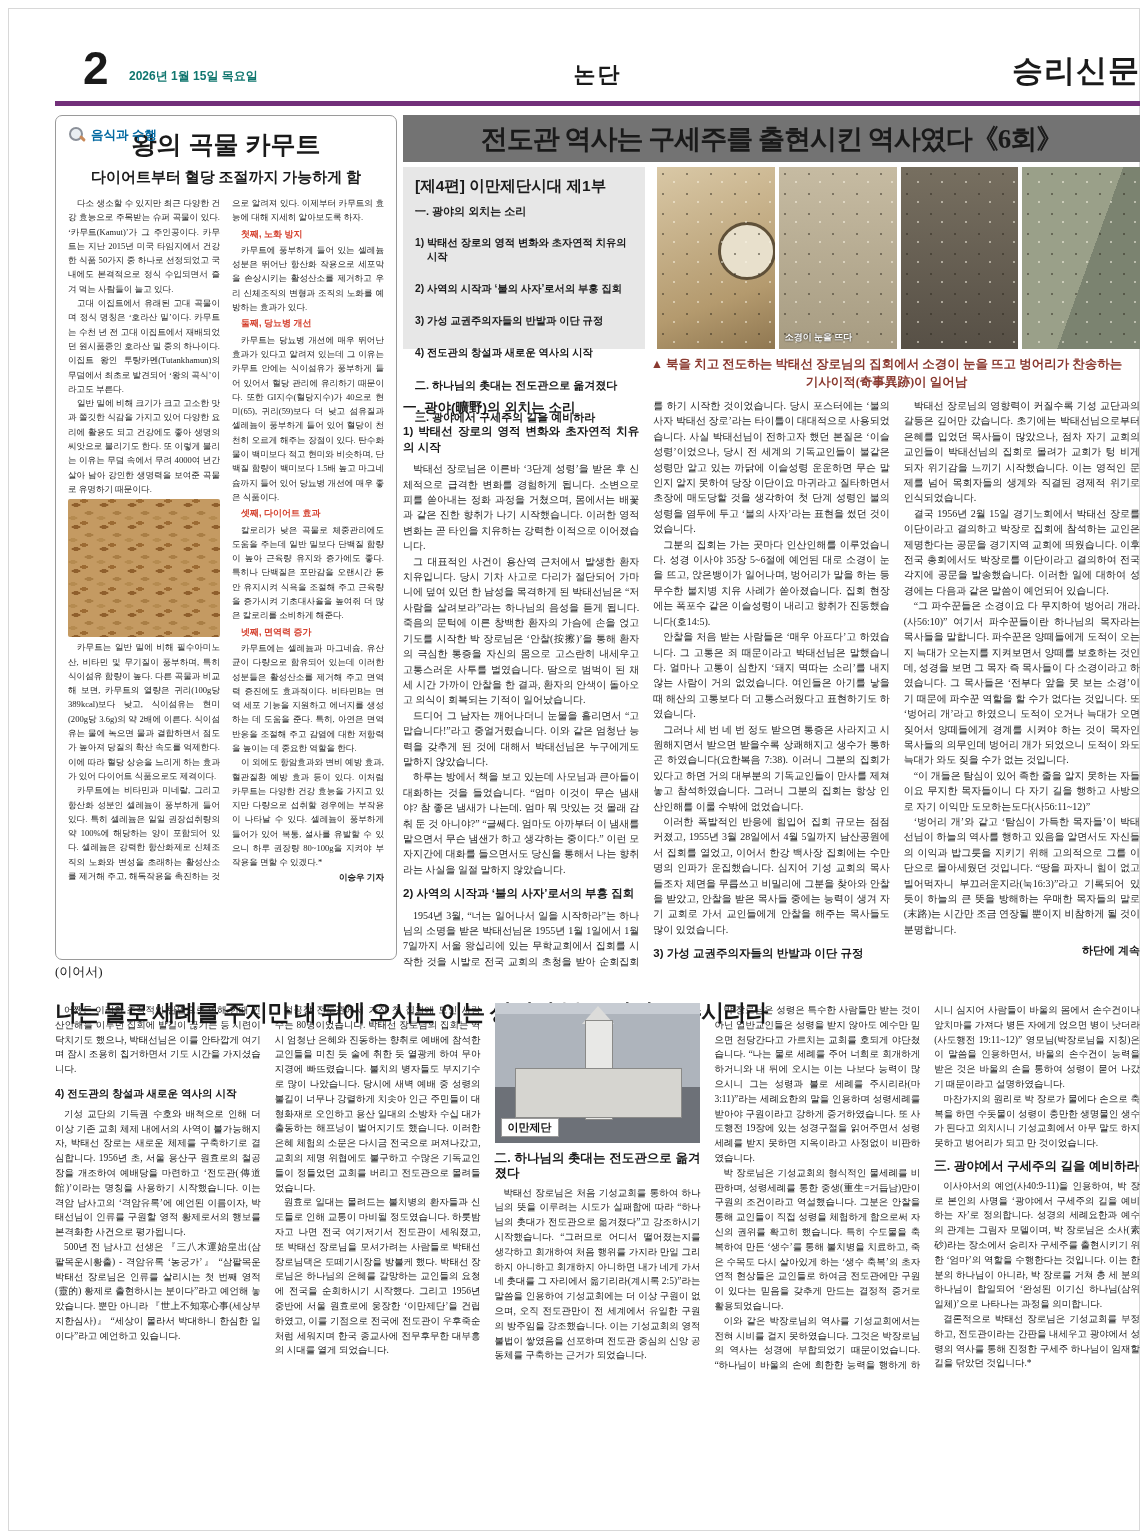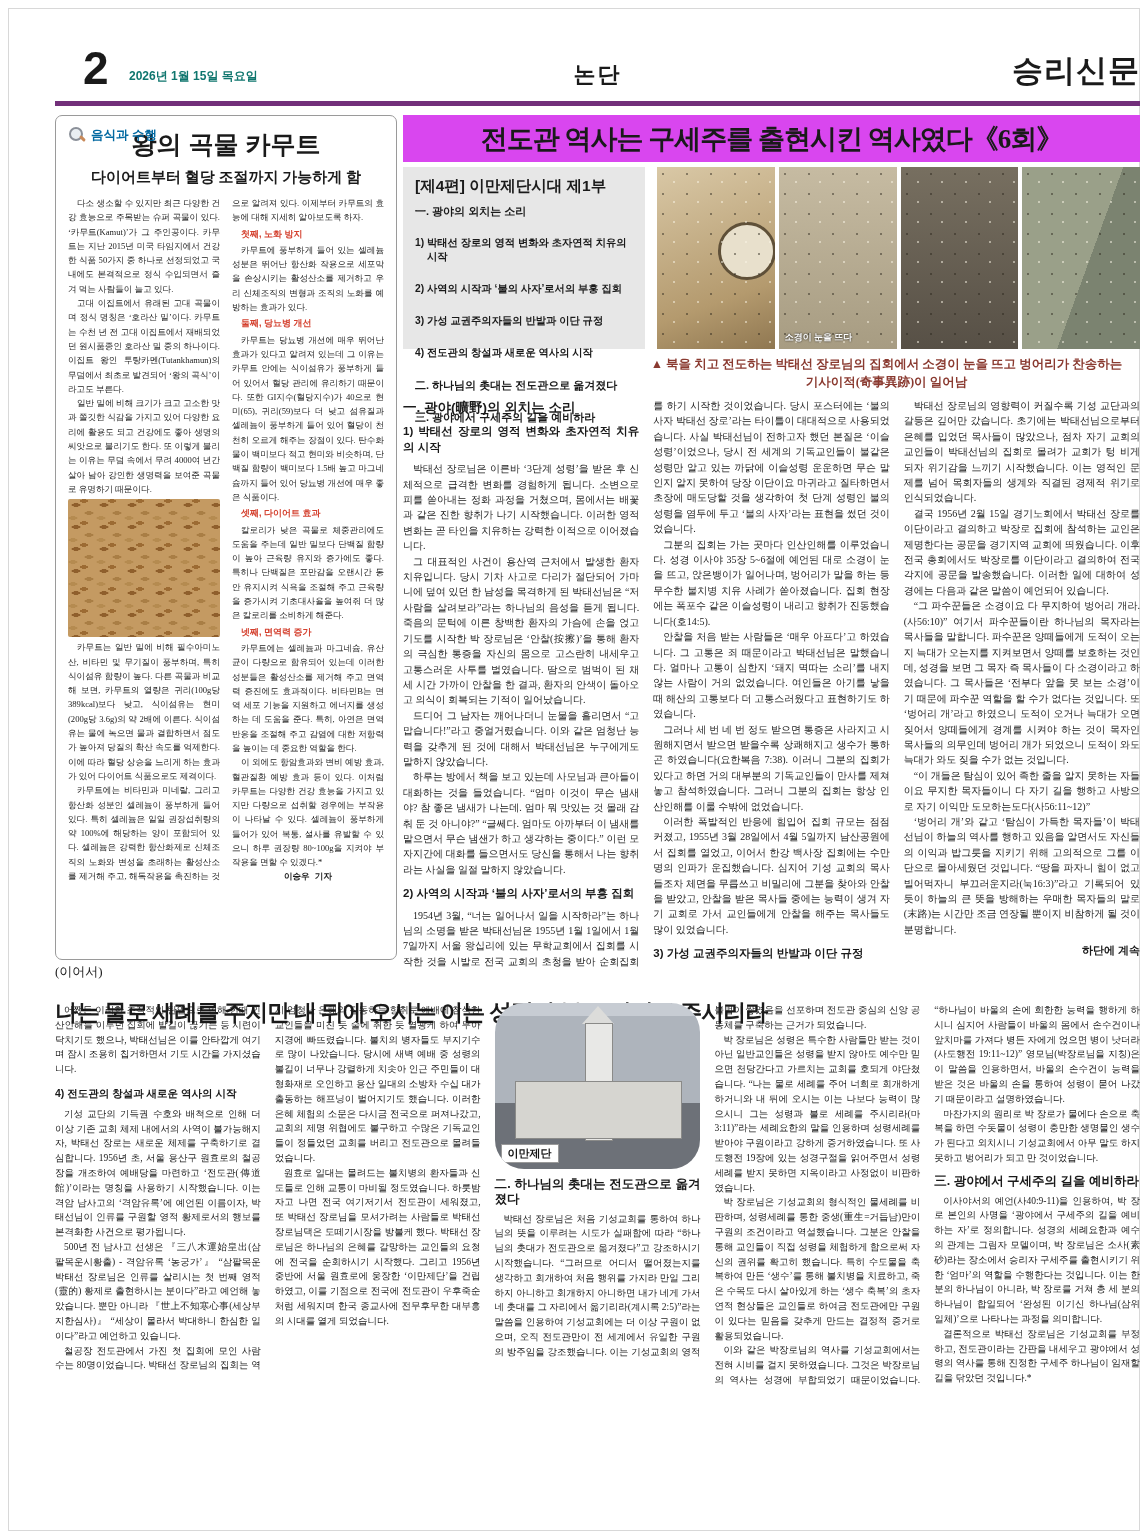--- a/index.html
+++ b/index.html
@@ -37,25 +37,25 @@
   .food-body p{margin:0;text-indent:9px;}
   .rsub{color:#d4402e;font-family:"Liberation Sans",sans-serif;font-weight:bold;
         font-size:9px;margin:2px 0;text-indent:9px;}
   .grain{width:100%;height:138px;margin:3px 0;border-radius:2px;background-color:#c49a62;
         background-image:
           radial-gradient(ellipse 8px 3px at 8px 6px,  #8f5f2c 0 55%, transparent 60%),
           radial-gradient(ellipse 8px 3px at 21px 14px,#a97e45 0 55%, transparent 60%),
           radial-gradient(ellipse 8px 3px at 5px 19px, #b58b50 0 55%, transparent 60%),
           radial-gradient(ellipse 7px 3px at 16px 2px, #9c6b33 0 55%, transparent 60%);
         background-size:28px 22px;}
-  .byline{text-align:center;font-weight:bold;text-indent:0 !important;font-family:Liberation Mono, monospace;}
+  .byline{text-align:right;font-weight:bold;text-indent:0 !important;}
 
   
   .main{position:absolute;left:403px;top:115px;width:737px;height:845px;}
-  .m-headline{height:47px;background:#d946ef;display:flex;align-items:center;justify-content:center;
+  .m-headline{height:47px;background:#737373;display:flex;align-items:center;justify-content:center;
         font-weight:bold;font-size:27px;letter-spacing:-1px;}
   .m-row{margin-top:5px;display:flex;gap:12px;height:182px;}
   .m-infobox{width:218px;background:#e7e7e7;padding:9px 12px;box-sizing:content-box;
         font-family:"Liberation Sans",sans-serif;}
   .m-infobox .ibt{font-weight:bold;font-size:15.5px;margin-bottom:7px;}
   .m-infobox .ibi{font-weight:bold;font-size:10.3px;line-height:14px;margin:18px 0;
         padding-left:12px;text-indent:-12px;}
   .m-infobox .ibm{font-size:11px;margin-top:6px;}
   .m-photos{flex:1;display:flex;gap:4px;}
   .ph{flex:1;position:relative;overflow:hidden;}
@@ -86,22 +86,22 @@
   
   .bottom{position:absolute;left:55px;top:963px;width:1085px;height:566px;}
   .b-headrow{display:flex;align-items:baseline;gap:16px;height:34px;flex-direction:column;}
   .b-lead{font-size:13px;color:#222;}
   .b-headline{font-weight:bold;font-size:23px;letter-spacing:-1px;}
   .b-body{margin-top:6px;columns:5;column-gap:14px;height:522px;overflow:hidden;
         font-size:9.5px;line-height:14.8px;text-align:justify;}
   .b-body p{margin:0;text-indent:9px;}
   .b-body .sec{font-size:12.5px;margin:8px 0 5px 0;}
   .b-body .sub{font-size:10.5px;}
-  .church{width:100%;height:166px;margin:2px 0 6px 0;position:relative;
-        background:linear-gradient(#c7ccd3 0 8%, #aeb4bc 8% 60%, #6d7178 60% 100%);overflow:hidden;border-radius:29px;}
+  .church{width:100%;height:140px;margin:2px 0 6px 0;position:relative;
+        background:linear-gradient(#c7ccd3 0 8%, #aeb4bc 8% 60%, #6d7178 60% 100%);overflow:hidden;}
   .tower{position:absolute;left:44%;top:12%;width:26px;height:70%;background:#e8e8e6;
         border:1px solid #8a8a88;}
   .spire{position:absolute;left:calc(44% - 3px);top:2%;width:0;height:0;
         border-left:16px solid transparent;border-right:16px solid transparent;
         border-bottom:18px solid #dcdcda;}
   .nave{position:absolute;left:10%;bottom:18%;width:80%;height:34%;background:#d6d5d0;
         border:1px solid #8a8a88;}
   .church-label{position:absolute;left:6px;bottom:6px;background:#fff;color:#111;
         font-family:"Liberation Sans",sans-serif;font-weight:bold;font-size:11px;
         padding:1px 6px;border:1px solid #999;}

